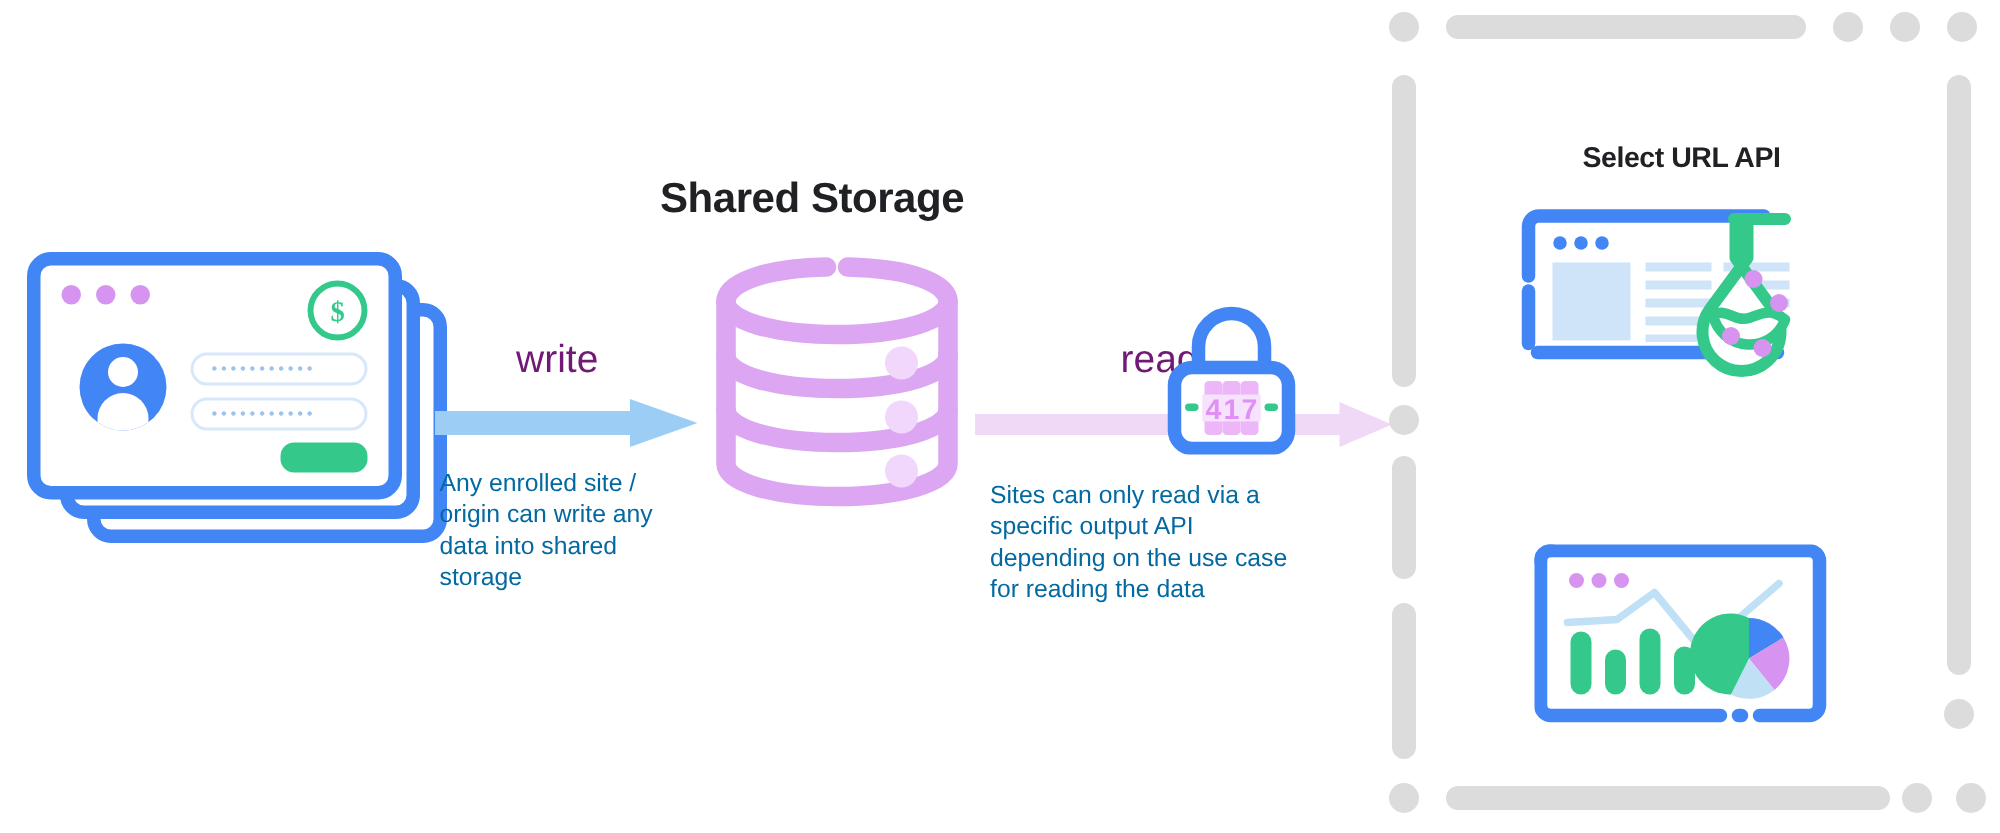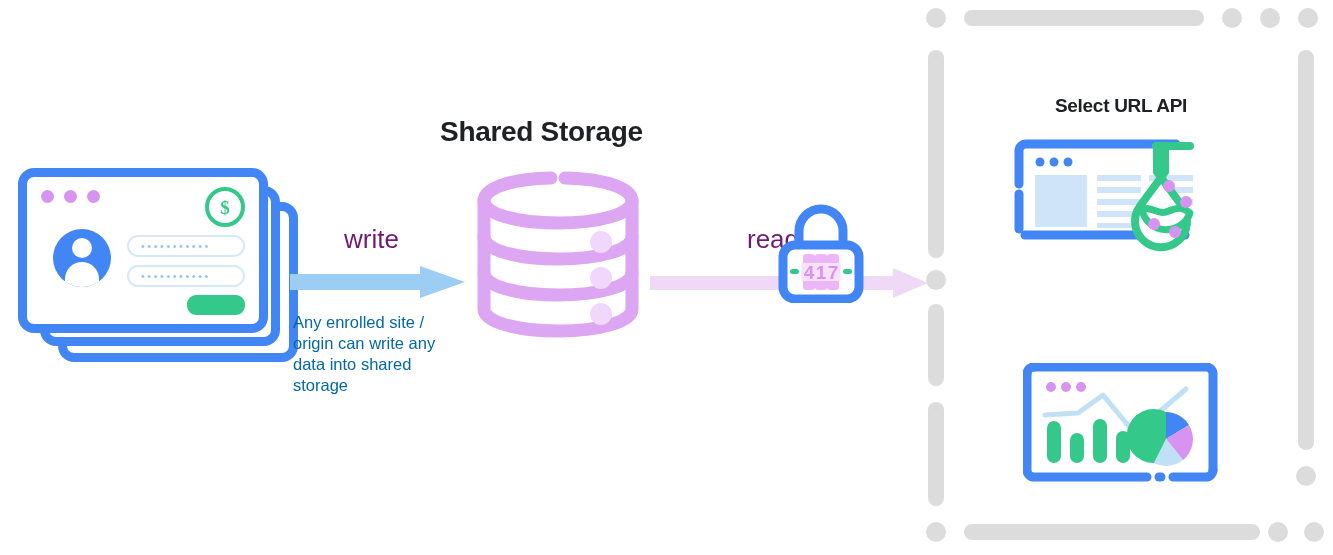--- a/index.html
+++ b/index.html
@@ -110,20 +110,24 @@
       <circle cx="133" cy="149" r="11" fill="#f0d7fb"></circle>
     </svg>
   </div>
 
   <div class="lbl-arrow" style="left:735px;top:224px;margin-left:12px;">read</div>
   <div class="arrow-read">
     <svg width="278" height="30" viewBox="0 0 278 30" aria-hidden="true">
       <path d="M0 8 h243 V0 l35 15 -35 15 v-8 H0 z" fill="#efd9f7"></path>
     </svg>
   </div>
+  <div class="body-copy" style="left:660px;top:320px;width:250px;">Sites can only read via a
+specific output API
+depending on the use case
+for reading the data</div>
 
   <div class="abs" id="lock">
     <svg width="88" height="100" viewBox="0 0 88 100" aria-hidden="true">
       <path d="M22 44 V28 a22 22 0 0 1 44 0 V44" fill="none" stroke="#4285f4" stroke-width="9"></path>
       <rect x="6" y="42" width="76" height="54" rx="12" fill="#fff" stroke="#4285f4" stroke-width="9"></rect>
       <rect x="26" y="51" width="12" height="36" rx="3" fill="#ecb6f8"></rect>
       <rect x="38" y="51" width="12" height="36" rx="3" fill="#ecb6f8"></rect>
       <rect x="50" y="51" width="12" height="36" rx="3" fill="#ecb6f8"></rect>
       <rect x="24.5" y="60" width="39" height="18" fill="#f6e2fc"></rect>
       <text x="32" y="76" text-anchor="middle" font-size="19" font-weight="bold" font-family="Liberation Sans, sans-serif" fill="#e08ff5">4</text>

